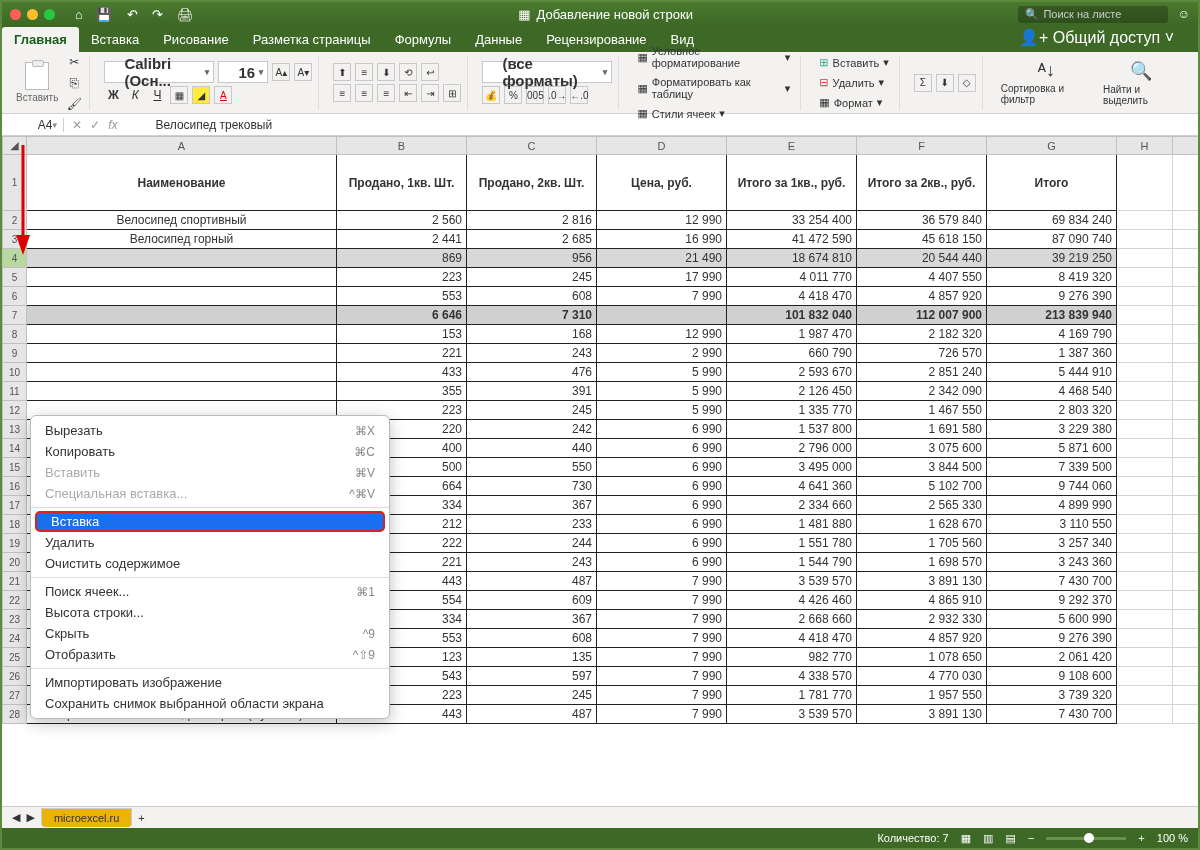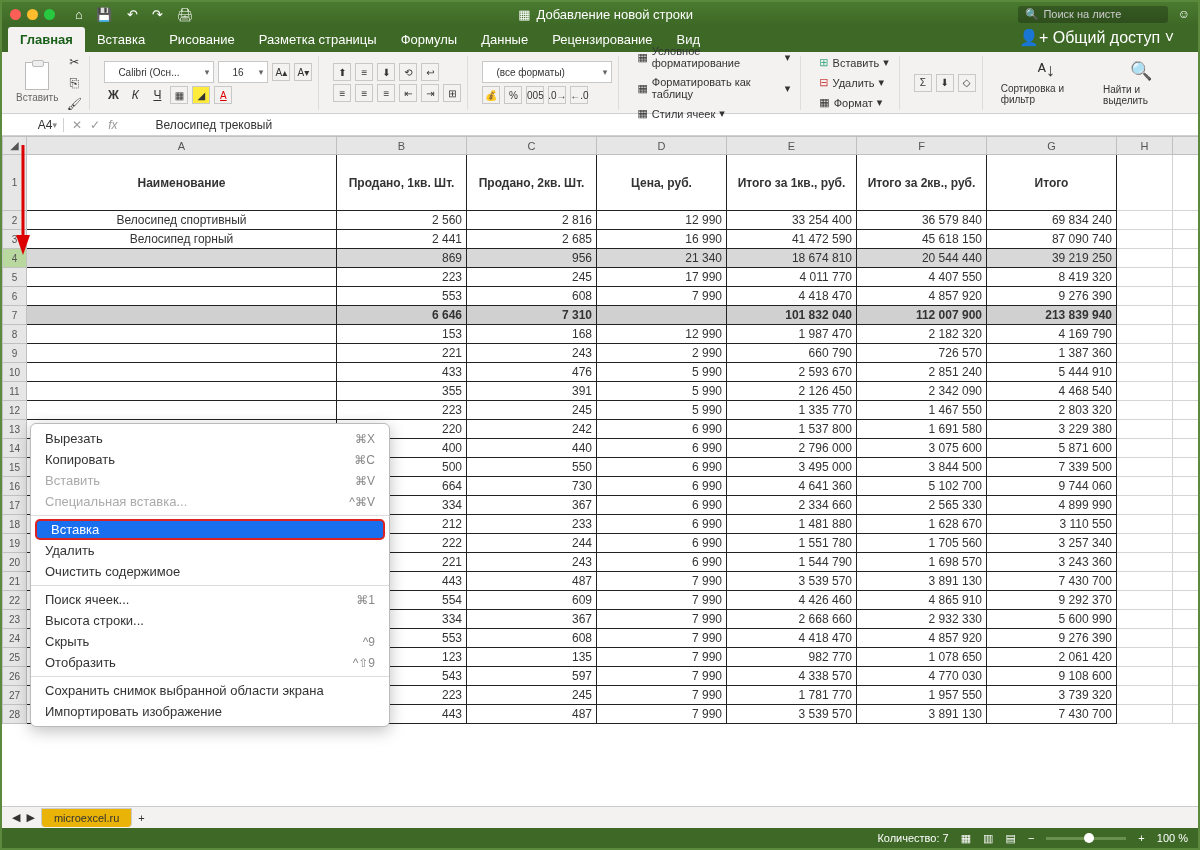--- a/index.html
+++ b/index.html
@@ -5,54 +5,54 @@
 * { margin: 0; padding: 0; box-sizing: border-box; font-family: -apple-system, "Helvetica Neue", Arial, sans-serif; }
 body { background: #fff; font-size: 12px; color: #333; width: 1200px; height: 850px; overflow: hidden; position: relative; border: 2px solid #5b8a3c; }
 .titlebar { height: 24px; background: linear-gradient(#4a7a2f, #3d6826); display: flex; align-items: center; padding: 0 8px; color: #fff; }
 .traffic { display: flex; gap: 6px; }
 .traffic span { width: 11px; height: 11px; border-radius: 50%; }
 .tl-r { background: #ff5f57; } .tl-y { background: #ffbd2e; } .tl-g { background: #28c940; }
 .tb-icons { display: flex; gap: 14px; margin-left: 20px; font-size: 13px; }
 .titlebar .title { flex: 1; text-align: center; font-size: 13px; display: flex; justify-content: center; align-items: center; gap: 6px; }
 .search-box { background: rgba(0,0,0,.25); border-radius: 3px; padding: 2px 8px; width: 150px; color: #ccc; font-size: 11px; display: flex; align-items: center; gap: 4px; }
 .smile { margin-left: 10px; }
-.tabs { height: 26px; background: #3d6826; display: flex; align-items: flex-end; padding-left: 6px; color: #fff; font-size: 13px; }
+.tabs { height: 26px; background: #3d6826; display: flex; align-items: flex-end; padding-left: 0; color: #fff; font-size: 13px; }
 .tab { padding: 5px 12px; cursor: pointer; }
 .tab.active { background: #f3f2f1; color: #1a5f1a; font-weight: 600; border-radius: 3px 3px 0 0; }
 .share { margin-left: auto; margin-right: 14px; padding: 5px 10px; font-size: 16px; }
 .ribbon { height: 62px; background: #f3f2f1; border-bottom: 1px solid #d0d0d0; display: flex; align-items: center; padding: 4px 8px; gap: 8px; }
 .rgroup { display: flex; flex-direction: column; gap: 3px; padding: 0 6px; border-right: 1px solid #ddd; height: 54px; justify-content: center; }
 .rgroup.hor { flex-direction: row; align-items: center; }
 .paste { display: flex; flex-direction: column; align-items: center; font-size: 10px; color: #666; gap: 2px; }
 .clip-ico { width: 24px; height: 28px; border: 1px solid #bbb; background: #fff; position: relative; }
 .clip-ico::before { content: ""; position: absolute; top: -3px; left: 6px; width: 10px; height: 5px; border: 1px solid #bbb; border-radius: 2px; background: #eee; }
 .rrow { display: flex; gap: 4px; align-items: center; }
 .ficon { width: 18px; height: 18px; display: inline-flex; align-items: center; justify-content: center; font-size: 12px; border: 1px solid transparent; cursor: pointer; }
-.ddl { border: 1px solid #c8c8c8; background: #fff; height: 22px; font-size: 10px; padding: 0 18px 0 13px; position: relative; display: inline-flex; align-items: center; min-width: 50px; }
+.ddl { border: 1px solid #c8c8c8; background: #fff; height: 22px; font-size: 15px; padding: 0 18px 0 19px; position: relative; display: inline-flex; align-items: center; min-width: 50px; font-weight: bold; }
 .ddl::after { content: "▾"; position: absolute; right: 4px; font-size: 9px; color: #666; }
 .rbtn { display: flex; align-items: center; gap: 4px; font-size: 11px; padding: 2px 4px; cursor: pointer; }
 .sqbtn { width: 18px; height: 18px; border: 1px solid #c8c8c8; display: inline-flex; align-items: center; justify-content: center; font-size: 10px; cursor: pointer; }
 .bigbtn { display: flex; flex-direction: column; align-items: center; font-size: 10px; gap: 2px; cursor: pointer; padding: 0 4px; }
 .formula-bar { height: 22px; border-bottom: 1px solid #d0d0d0; display: flex; align-items: center; font-size: 12px; }
 .name-box { width: 62px; border-right: 1px solid #d0d0d0; padding: 0 6px; display: flex; align-items: center; justify-content: flex-end; }
 .fx-icons { padding: 0 8px; color: #999; display: flex; gap: 8px; }
 .fx-val { padding: 0 6px; margin-left: 24px; }
 .grid-area { position: relative; height: 664px; overflow: hidden; }
 .arrow-annot { position: absolute; left: 12px; top: 4px; z-index: 50; }
 table { border-collapse: collapse; width: 100%; table-layout: fixed; }
 .colhdr th { background: #e6e6e6; border: 1px solid #c0c0c0; height: 18px; font-weight: 400; font-size: 11px; color: #555; text-align: center; }
 .rowhdr { background: #e6e6e6; border: 1px solid #c0c0c0; width: 24px; text-align: center; font-size: 10px; color: #555; }
 td.cell { border: 1px solid #222; height: 19px; padding: 0 4px; font-size: 12px; white-space: nowrap; overflow: hidden; }
 td.num { text-align: right; }
 td.txt { text-align: center; }
 .datahdr td.cell { font-weight: 700; text-align: center; height: 56px; white-space: normal; vertical-align: middle; }
 tr.sel td.cell { background: #d8d8d8; }
 tr.sel .rowhdr { background: #b8d8a0; }
 tr.total td.cell { background: #d0d0d0; font-weight: 700; }
-.ctx-menu { position: absolute; left: 28px; top: 287px; width: 360px; background: #fff; border: 1px solid #bbb; box-shadow: 0 4px 16px rgba(0,0,0,.25); border-radius: 6px; padding: 4px 0; z-index: 100; font-size: 13px; }
+.ctx-menu { position: absolute; left: 28px; top: 279px; width: 360px; background: #fff; border: 1px solid #bbb; box-shadow: 0 4px 16px rgba(0,0,0,.25); border-radius: 6px; padding: 4px 0; z-index: 100; font-size: 13px; }
 .ctx-item { padding: 3px 14px; display: flex; justify-content: space-between; align-items: center; cursor: pointer; height: 21px; }
 .ctx-item.disabled { color: #aaa; }
 .ctx-item.sel { background: #1a6fef; color: #fff; border: 2px solid #d22; border-radius: 5px; margin: 0 4px; }
 .ctx-sep { height: 1px; background: #ddd; margin: 3px 0; }
 .ctx-sc { color: #888; font-size: 12px; }
 .sheet-tabs { position: absolute; bottom: 20px; left: 0; right: 0; height: 22px; background: #f3f2f1; border-top: 1px solid #ccc; display: flex; align-items: center; padding-left: 10px; gap: 6px; font-size: 11px; }
 .sheet-tab { background: #eab308; border: 1px solid #ccc; border-bottom: none; padding: 3px 12px; border-radius: 0 0 4px 4px; }
 .status-bar { position: absolute; bottom: 0; left: 0; right: 0; height: 20px; background: #3d6826; color: #fff; display: flex; align-items: center; justify-content: flex-end; padding: 0 10px; gap: 12px; font-size: 11px; }
 .zoom-slider { width: 80px; height: 3px; background: #6a9050; position: relative; }
 .zoom-slider::after { content: ""; position: absolute; left: 38px; top: -4px; width: 10px; height: 10px; background: #fff; border-radius: 50%; }
@@ -267,21 +267,21 @@
           <td class="cell num">45 618 150</td>
           <td class="cell num">87 090 740</td>
           <td class="empty-cell"></td>
           <td class="empty-cell"></td>
         </tr>
         <tr class="sel">
           <td class="rowhdr">4</td>
           <td class="cell txt"></td>
           <td class="cell num">869</td>
           <td class="cell num">956</td>
-          <td class="cell num">21 340</td>
+          <td class="cell num">21 490</td>
           <td class="cell num">18 674 810</td>
           <td class="cell num">20 544 440</td>
           <td class="cell num">39 219 250</td>
           <td class="empty-cell"></td>
           <td class="empty-cell"></td>
         </tr>
         <tr class="">
           <td class="rowhdr">5</td>
           <td class="cell txt"></td>
           <td class="cell num">223</td>
@@ -613,25 +613,25 @@
       <div class="ctx-item">
         <span>Скрыть</span>
         <span class="ctx-sc">^9</span>
       </div>
       <div class="ctx-item">
         <span>Отобразить</span>
         <span class="ctx-sc">^⇧9</span>
       </div>
       <div class="ctx-sep"></div>
       <div class="ctx-item">
+        <span>Импортировать изображение</span>
+        <span class="ctx-sc"></span>
+      </div>
+      <div class="ctx-item">
         <span>Сохранить снимок выбранной области экрана</span>
-        <span class="ctx-sc"></span>
-      </div>
-      <div class="ctx-item">
-        <span>Импортировать изображение</span>
         <span class="ctx-sc"></span>
       </div>
     </div>
 </div>
 
 <div class="sheet-tabs">
   <span>◀</span>
   <span>▶</span>
   <div class="sheet-tab">microexcel.ru</div>
   <span>+</span>

